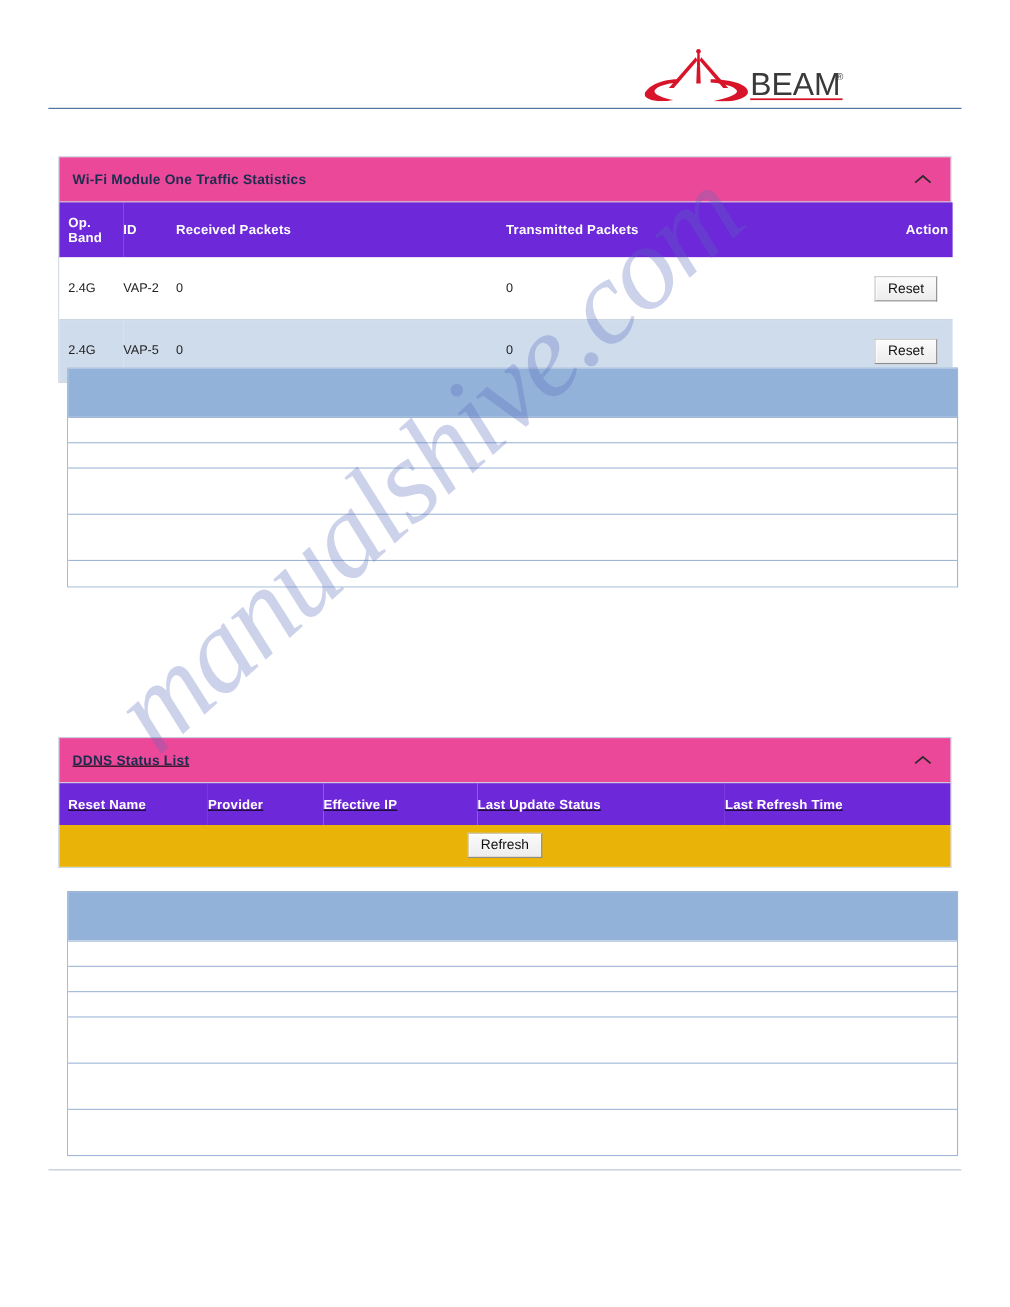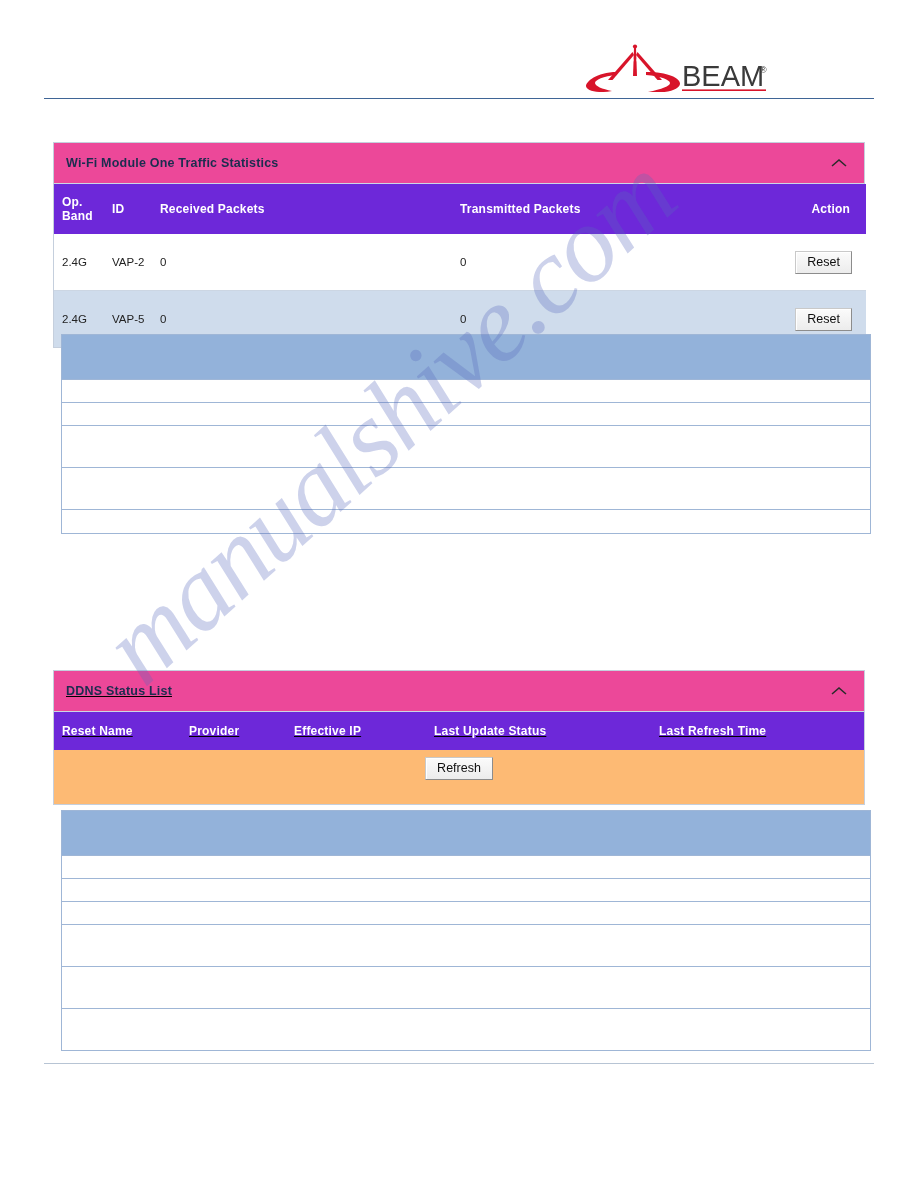--- a/index.html
+++ b/index.html
@@ -157,23 +157,23 @@
   }
   .blank-row {
     border-top: 1px solid #9fb6d6;
     width: 100%;
     box-sizing: border-box;
     background: #ffffff;
   }
 
   
   .refresh-strip {
-    background: #fdba74;
+    background: #eab308;
     text-align: center;
-    padding: 7px 0 24px 0;
+    padding: 7px 0 8px 0;
   }
 
   
   .watermark {
     position: absolute;
     left: 0;
     top: 0;
     width: 918px;
     height: 1188px;
     pointer-events: none;
@@ -245,21 +245,21 @@
         <col style="width:300px">
         <col style="width:270px">
         <col style="width:136px">
       </colgroup>
       <thead>
         <tr>
           <th class="cell-pad-1">Op. Band</th>
           <th>ID</th>
           <th>Received Packets</th>
           <th>Transmitted Packets</th>
-          <th style="text-align:right; padding-right:16px;">Action</th>
+          <th style="text-align:right; padding-right:4px;">Action</th>
         </tr>
       </thead>
       <tbody>
         <tr class="odd row-tall">
           <td class="cell-pad-1">2.4G</td>
           <td class="wrapcell">VAP-2</td>
           <td>0</td>
           <td>0</td>
           <td class="btn-cell">
             <button class="btn" type="button">Reset</button>

